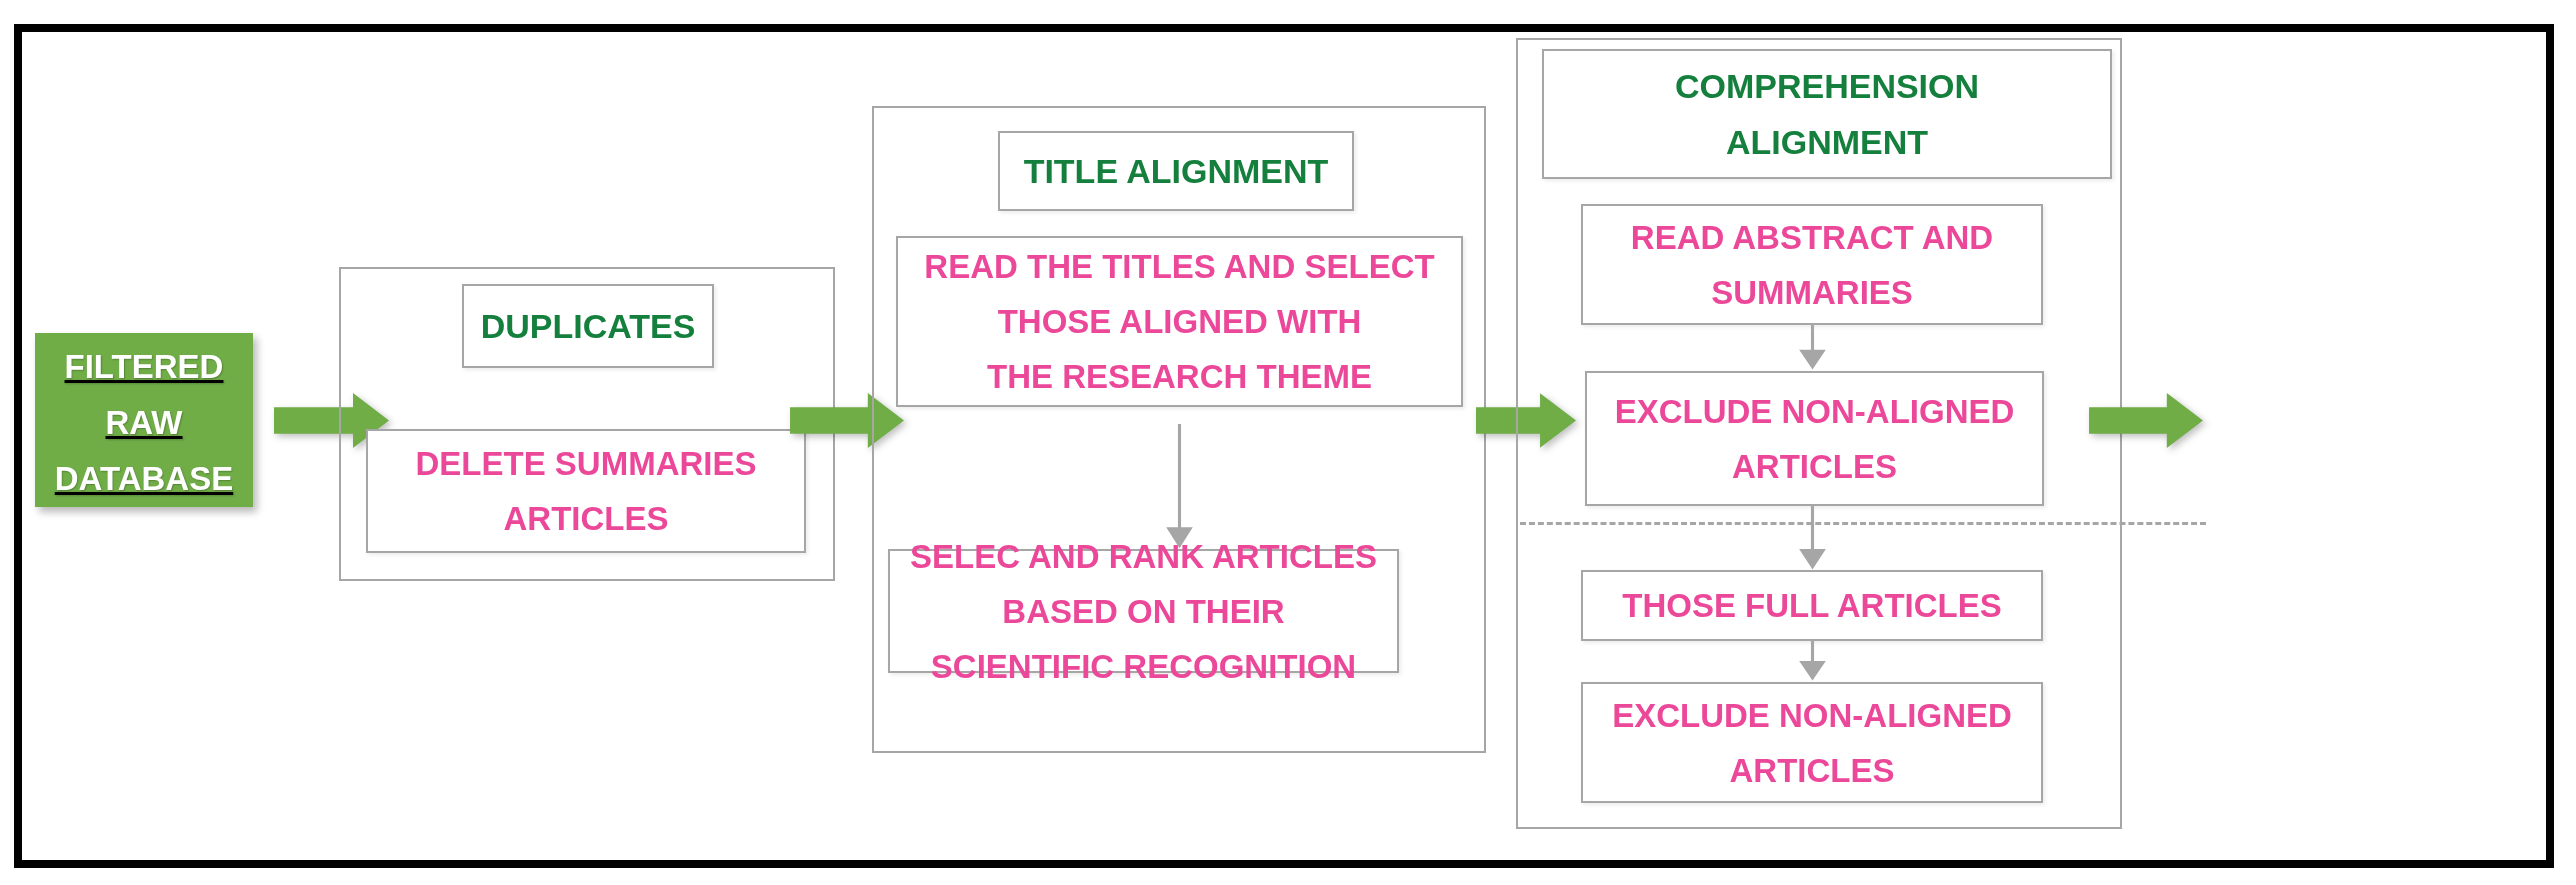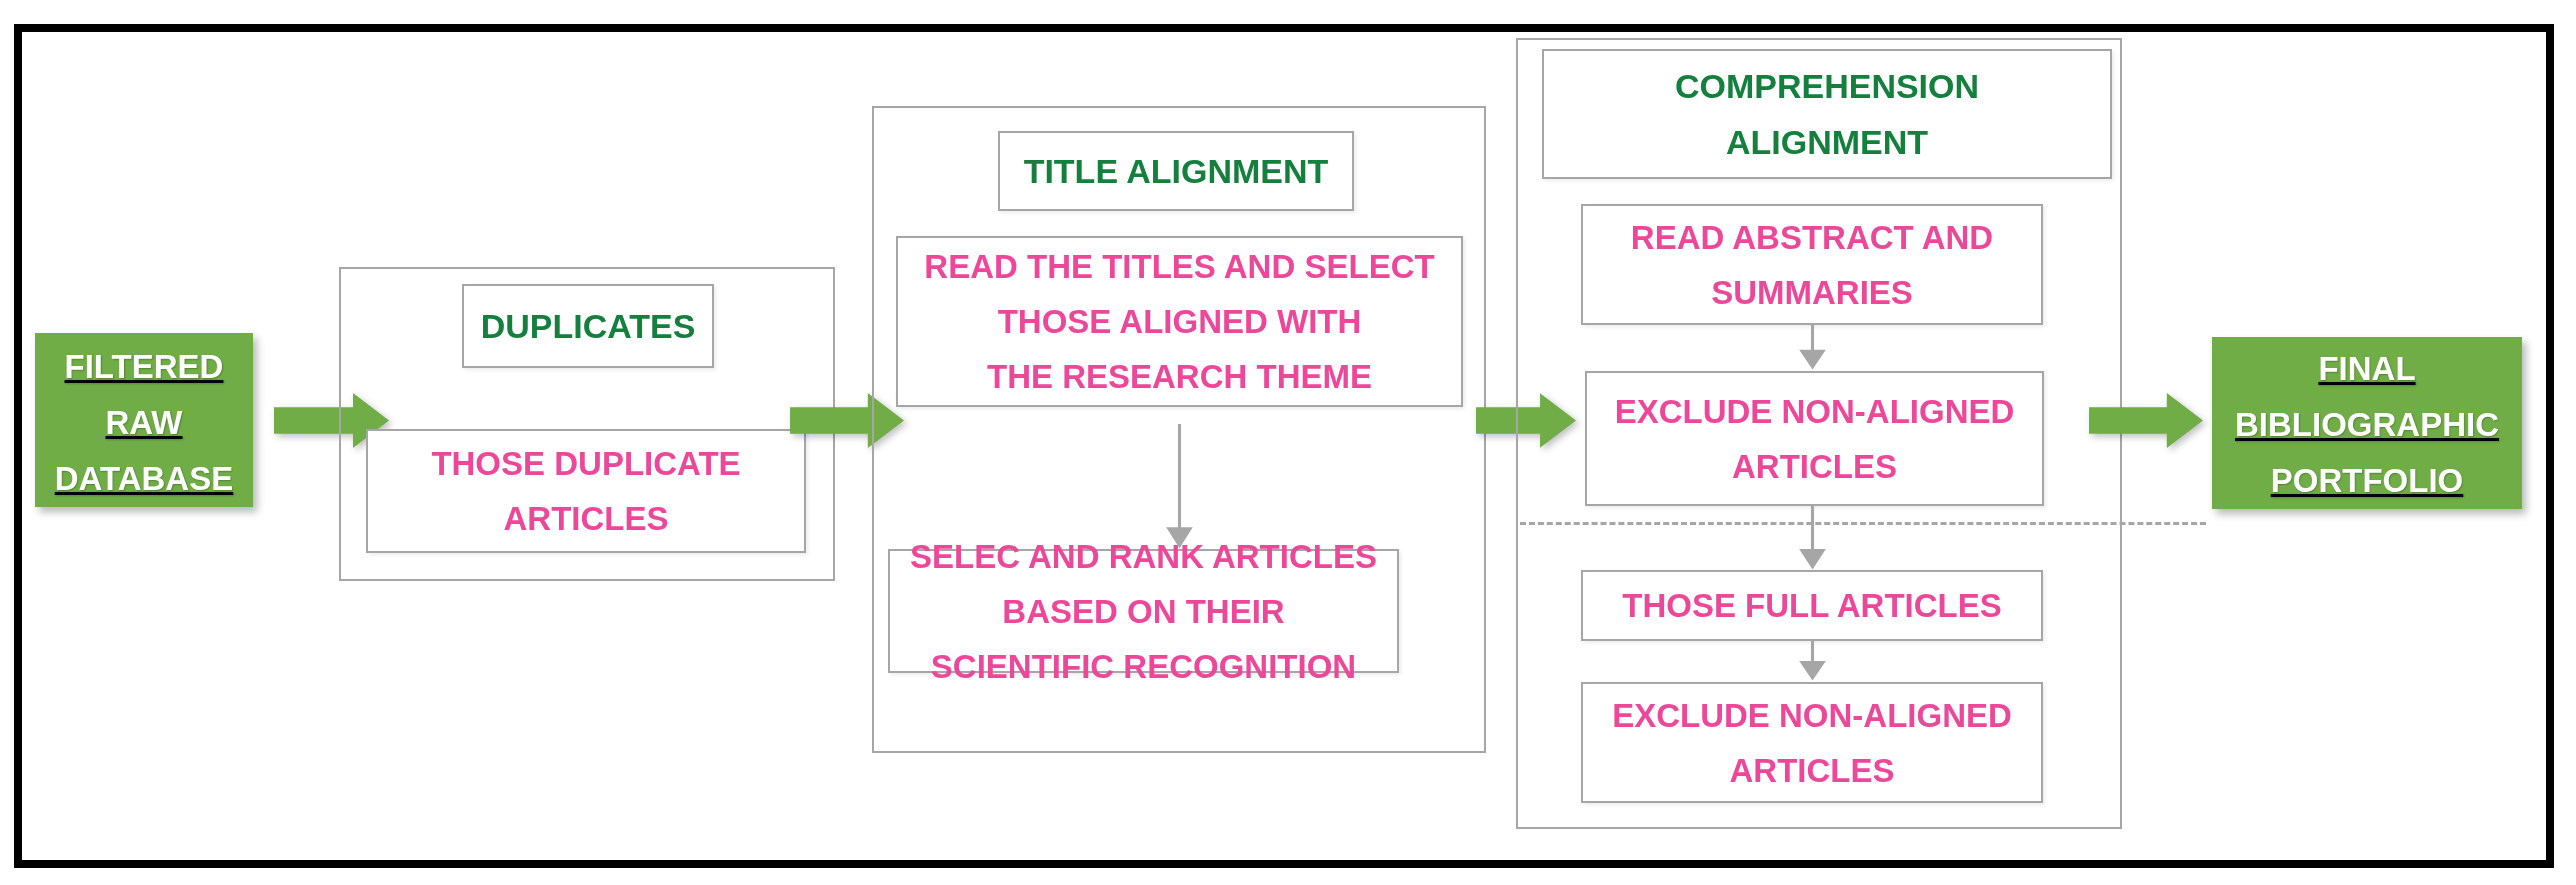--- a/index.html
+++ b/index.html
@@ -52,21 +52,21 @@
 
   <svg class="garrow" style="left:274px;top:393px" width="115" height="55" viewBox="0 0 147 70">
     <polygon points="0,18 101,18 101,0 147,35 101,70 101,52 0,52"></polygon>
   </svg>
 
   <div class="container" style="left:339px;top:267px;width:496px;height:314px"></div>
   <div class="wbox header" style="left:462px;top:284px;width:252px;height:84px">
     <span class="lbl">DUPLICATES</span>
   </div>
   <div class="wbox" style="left:366px;top:429px;width:440px;height:124px">
-    <span class="lbl">THOSE DUPLICATE
+    <span class="lbl">DELETE SUMMARIES
 ARTICLES</span>
   </div>
 
   <svg class="garrow" style="left:790px;top:393px" width="114" height="55" viewBox="0 0 145 70">
     <polygon points="0,18 99,18 99,0 145,35 99,70 99,52 0,52"></polygon>
   </svg>
 
   <div class="container" style="left:872px;top:106px;width:614px;height:647px"></div>
   <div class="wbox header" style="left:998px;top:131px;width:356px;height:80px">
     <span class="lbl">TITLE ALIGNMENT</span>
@@ -130,20 +130,15 @@
 
   <div class="wbox" style="left:1581px;top:682px;width:462px;height:121px">
     <span class="lbl">EXCLUDE NON-ALIGNED
 ARTICLES</span>
   </div>
 
   <svg class="garrow" style="left:2089px;top:393px" width="114" height="55" viewBox="0 0 145 70">
     <polygon points="0,18 99,18 99,0 145,35 99,70 99,52 0,52"></polygon>
   </svg>
 
-  <div class="gbox" style="left:2212px;top:337px;width:310px;height:172px">
-    <span class="lbl">FINAL
-BIBLIOGRAPHIC
-PORTFOLIO</span>
-  </div>
 
 </div>
 
 
 </body></html>

